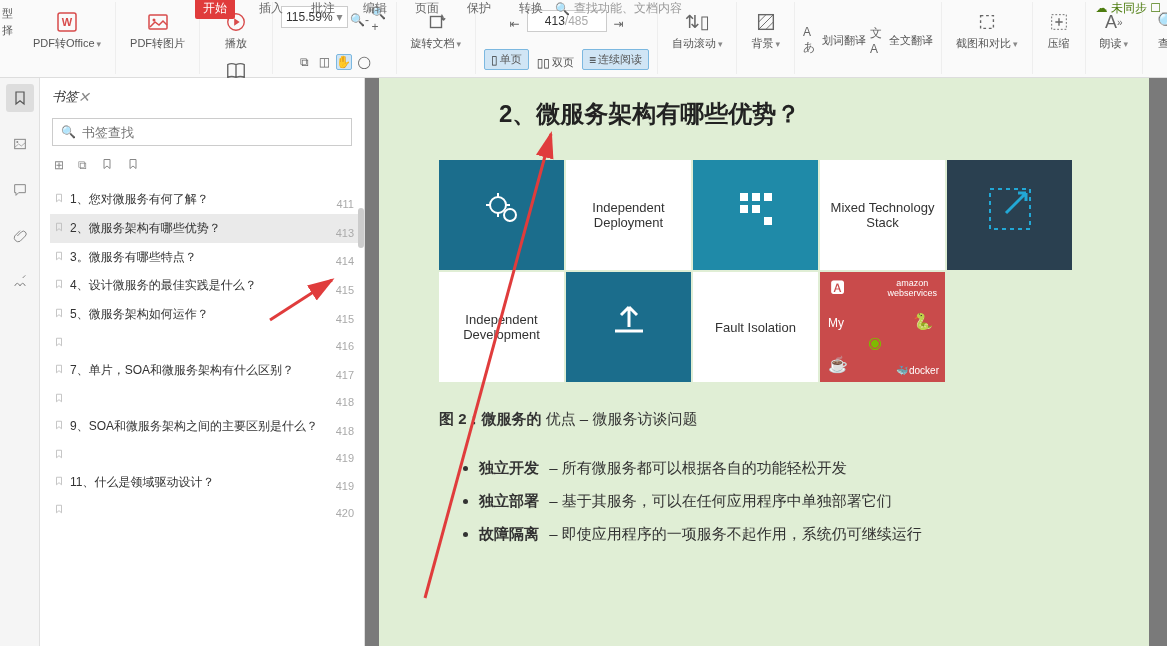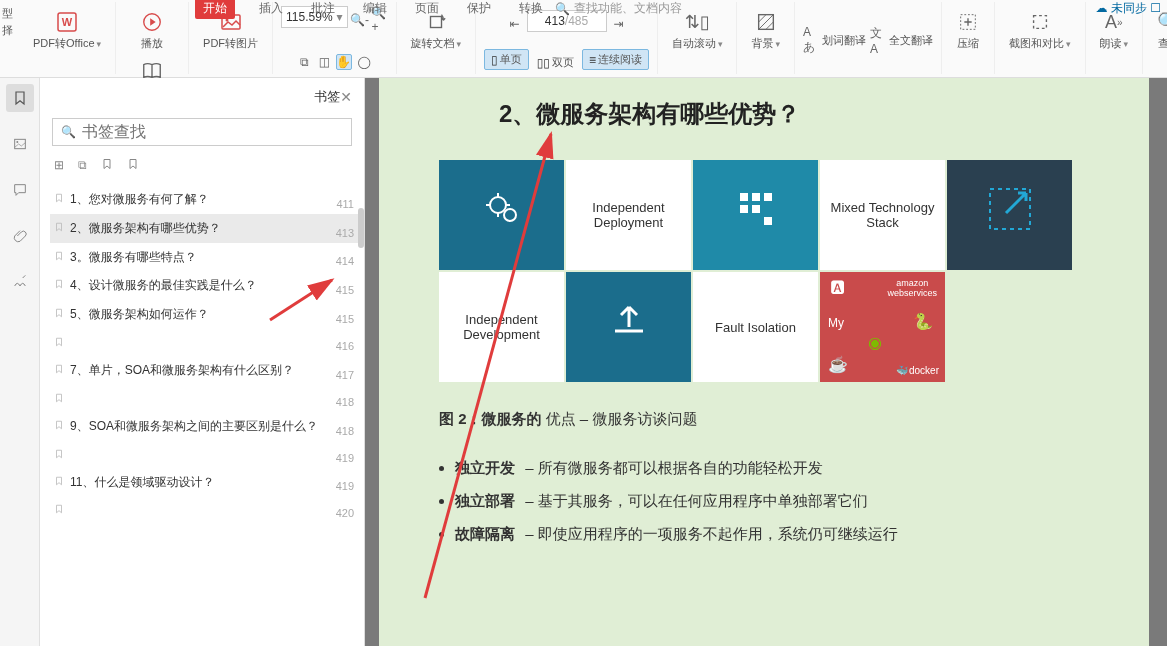--- a/index.html
+++ b/index.html
@@ -20,33 +20,33 @@
 .mini-icon { width: 16px; height: 16px; display: inline-flex; align-items: center; justify-content: center; color: #666; font-size: 12px; cursor: pointer; }
 .btn-active { background: #d0e5f5; border: 1px solid #7cb8e0; border-radius: 2px; }
 .dropdown-arr::after { content: "▾"; font-size: 9px; color: #888; margin-left: 2px; }
 
 
 .tabs { position: absolute; top: -2px; left: 195px; display: flex; gap: 20px; font-size: 12px; color: #666; }
 .tab { padding: 2px 4px; }
 .tab.active { background: #e03c3c; color: #fff; border-radius: 2px; padding: 2px 8px; }
 .search-top { position: absolute; top: 0; left: 555px; display: flex; align-items: center; color: #999; font-size: 12px; }
 .search-top .si { margin-right: 4px; }
-.sync { position: absolute; top: 0; right: 6px; color: #0369a1; font-size: 12px; }
+.sync { position: absolute; top: 0; right: 6px; color: #4d7c0f; font-size: 12px; }
 
 
 .left-rail { position: absolute; left: 0; top: 78px; width: 40px; height: 568px; background: #f5f5f5; border-right: 1px solid #e0e0e0; display: flex; flex-direction: column; align-items: center; padding-top: 6px; gap: 18px; }
 .rail-icon { width: 28px; height: 28px; display: flex; align-items: center; justify-content: center; color: #888; cursor: pointer; }
 .rail-icon.active { background: #ddd; border-radius: 3px; color: #555; }
 
 
 .sidebar { position: absolute; left: 40px; top: 78px; width: 325px; height: 568px; border-right: 1px solid #ddd; background: #fff; display: flex; flex-direction: column; }
-.side-head { display: flex; justify-content: flex-end; align-items: center; padding: 10px 12px; font-size: 13px; }
+.side-head { display: flex; justify-content: flex-start; align-items: center; padding: 10px 12px; font-size: 13px; font-style: italic; }
 .side-close { color: #888; cursor: pointer; font-size: 14px; }
 .side-search { margin: 2px 12px 8px; border: 1px solid #ccc; height: 28px; display: flex; align-items: center; padding: 0 8px; }
-.side-search input { border: none; outline: none; flex: 1; font-size: 16px; }
+.side-search input { border: none; outline: none; flex: 1; font-size: 13px; }
 .side-tools { display: flex; gap: 14px; padding: 4px 14px 8px; color: #888; }
 .side-tools span { cursor: pointer; }
 .bm-list { flex: 1; overflow-y: auto; padding: 4px 6px 10px 10px; }
 .bm-item { display: flex; align-items: flex-start; padding: 6px 4px; cursor: pointer; position: relative; }
 .bm-item.selected { background: #eaeaea; }
 .bm-icon { color: #bbb; margin-right: 6px; margin-top: 1px; font-size: 12px; flex-shrink: 0; }
 .bm-text { flex: 1; font-size: 12px; color: #333; line-height: 1.4; word-break: break-all; }
 .bm-page { color: #aaa; font-size: 11px; margin-left: 6px; align-self: flex-end; position: absolute; right: 4px; bottom: 4px; }
 .bm-scroll-ind { position: absolute; right: 0; top: 130px; width: 6px; height: 40px; background: #ccc; border-radius: 3px; }
 
@@ -58,21 +58,21 @@
 .cell { display: flex; flex-direction: column; align-items: center; justify-content: center; color: #fff; font-size: 13px; text-align: center; padding: 6px; }
 .cell .big-ico { font-size: 36px; margin-bottom: 4px; }
 .c-teal-d { background: #1b6d8c; }
 .c-white { background: #fff; color: #333; }
 .c-teal { background: #1f8aa8; }
 .c-dark { background: #2a4050; }
 .c-red { background: #c94b4b; position: relative; }
 .caption { margin: 28px 0 30px 20px; font-size: 15px; color: #333; }
 .caption b { font-weight: bold; }
 .bullets { margin-left: 20px; }
-.bullets li { list-style: disc; margin: 0 0 14px 16px; font-size: 15px; color: #333; }
+.bullets li { list-style: disc; margin: 0 0 14px 40px; font-size: 15px; color: #333; }
 .bullets li b { font-weight: bold; margin-right: 6px; }
 
 
 .arrow { position: absolute; pointer-events: none; }
 
 .tech-ico { position: absolute; font-size: 16px; }
 </style>
 </head>
 <body>
 
@@ -102,47 +102,47 @@
         <svg width="26" height="26" viewBox="0 0 24 24">
             <rect x="3" y="3" width="18" height="18" rx="2" fill="none" stroke="#d84b4b" stroke-width="1.5"></rect>
             <text x="12" y="16" text-anchor="middle" font-size="11" fill="#d84b4b" font-weight="bold">W</text>
           </svg>
       </span>
       <span class="tool-label dropdown-arr">PDF转Office</span>
     </div>
   </div>
   <div class="tool-group">
     <div class="tool-col">
-      <span class="tool-icon">
-        <svg width="22" height="22" viewBox="0 0 24 24">
-            <circle cx="12" cy="12" r="9" fill="none" stroke="#d84b4b" stroke-width="1.5"></circle>
-            <path d="M10 8 L16 12 L10 16 Z" fill="#d84b4b"></path>
-          </svg>
-      </span>
-      <span class="tool-label">播放</span>
-    </div>
-    <div class="tool-col">
-      <span class="tool-icon">
-        <svg width="22" height="22" viewBox="0 0 24 24">
-            <path d="M3 5 Q7 3 12 5 Q17 3 21 5 V19 Q17 17 12 19 Q7 17 3 19 Z M12 5 V19" fill="none" stroke="#666" stroke-width="1.5"></path>
-          </svg>
-      </span>
-      <span class="tool-label">阅读模式</span>
-    </div>
-  </div>
-  <div class="tool-group">
-    <div class="tool-col">
       <span class="tool-icon red">
         <svg width="26" height="26" viewBox="0 0 24 24">
             <rect x="3" y="5" width="18" height="14" rx="1" fill="none" stroke="#d84b4b" stroke-width="1.5"></rect>
             <circle cx="8" cy="10" r="1.5" fill="#d84b4b"></circle>
             <path d="M4 17 L9 12 L13 15 L17 11 L21 15" stroke="#d84b4b" fill="none" stroke-width="1.5"></path>
           </svg>
       </span>
       <span class="tool-label">PDF转图片</span>
+    </div>
+  </div>
+  <div class="tool-group">
+    <div class="tool-col">
+      <span class="tool-icon">
+        <svg width="22" height="22" viewBox="0 0 24 24">
+            <circle cx="12" cy="12" r="9" fill="none" stroke="#d84b4b" stroke-width="1.5"></circle>
+            <path d="M10 8 L16 12 L10 16 Z" fill="#d84b4b"></path>
+          </svg>
+      </span>
+      <span class="tool-label">播放</span>
+    </div>
+    <div class="tool-col">
+      <span class="tool-icon">
+        <svg width="22" height="22" viewBox="0 0 24 24">
+            <path d="M3 5 Q7 3 12 5 Q17 3 21 5 V19 Q17 17 12 19 Q7 17 3 19 Z M12 5 V19" fill="none" stroke="#666" stroke-width="1.5"></path>
+          </svg>
+      </span>
+      <span class="tool-label">阅读模式</span>
     </div>
   </div>
   <div class="tool-group" style="flex-direction:column;gap:4px;">
     <div class="tool-row">
       <div class="zoom-box">
           <span>115.59%</span> 
           <span style="margin-left:4px;color:#888;">▾</span>
         </div>
       <span class="mini-icon">🔍-</span>
       <span class="mini-icon">🔍+</span>
@@ -214,35 +214,35 @@
     </span>
     <span style="display:flex;align-items:center;gap:3px;">
       <span class="mini-icon">文A</span>
       <span class="tool-label">全文翻译</span>
     </span>
   </div>
   <div class="tool-group">
     <div class="tool-col">
       <span class="tool-icon">
         <svg width="22" height="22" viewBox="0 0 24 24">
+            <rect x="5" y="5" width="14" height="14" fill="none" stroke="#666" stroke-width="1.5" stroke-dasharray="3"></rect>
+          </svg>
+      </span>
+      <span class="tool-label dropdown-arr">截图和对比</span>
+    </div>
+  </div>
+  <div class="tool-group">
+    <div class="tool-col">
+      <span class="tool-icon">
+        <svg width="22" height="22" viewBox="0 0 24 24">
             <rect x="4" y="4" width="16" height="16" fill="none" stroke="#666" stroke-width="1" stroke-dasharray="2"></rect>
             <path d="M8 12 L16 12 M12 8 L12 16" stroke="#666" stroke-width="1.5"></path>
           </svg>
       </span>
       <span class="tool-label">压缩</span>
-    </div>
-  </div>
-  <div class="tool-group">
-    <div class="tool-col">
-      <span class="tool-icon">
-        <svg width="22" height="22" viewBox="0 0 24 24">
-            <rect x="5" y="5" width="14" height="14" fill="none" stroke="#666" stroke-width="1.5" stroke-dasharray="3"></rect>
-          </svg>
-      </span>
-      <span class="tool-label dropdown-arr">截图和对比</span>
     </div>
   </div>
   <div class="tool-group">
     <div class="tool-col">
       <span class="tool-icon">A<span style="font-size:10px;">»</span></span>
       <span class="tool-label dropdown-arr">朗读</span>
     </div>
   </div>
   <div class="tool-group" style="border-right:none;">
     <div class="tool-col">

